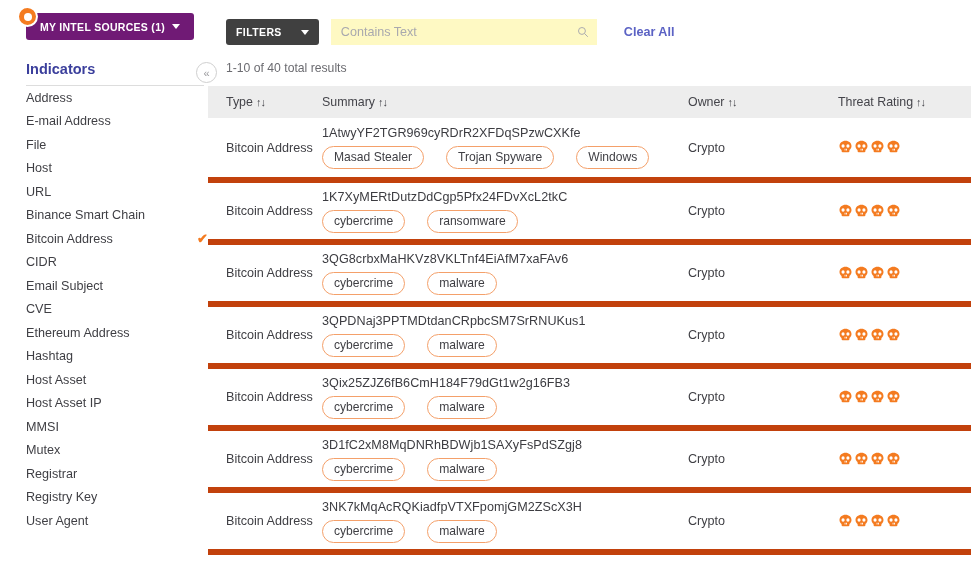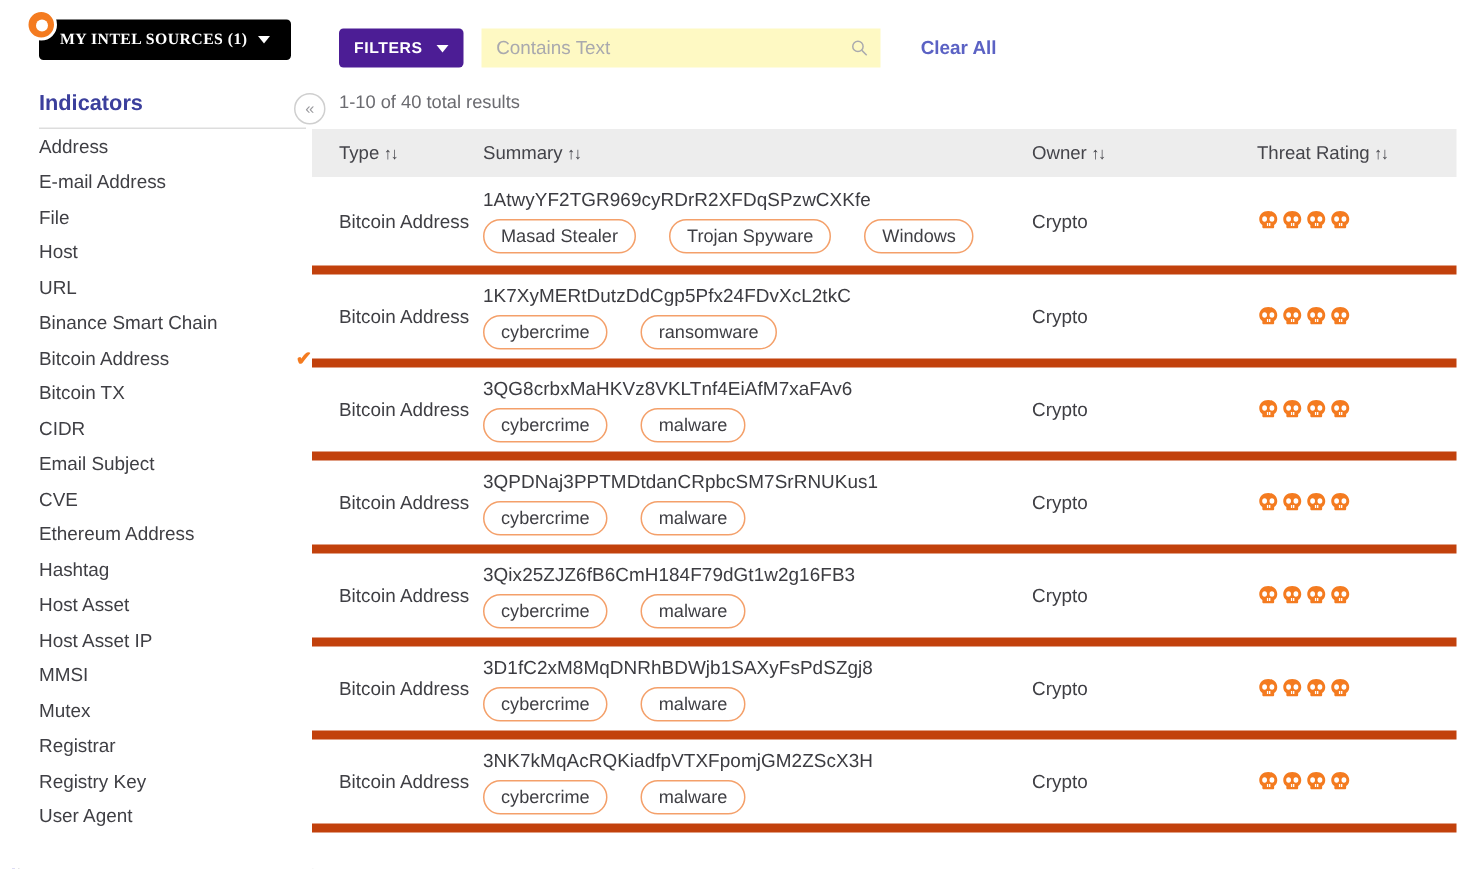--- a/index.html
+++ b/index.html
@@ -25,24 +25,24 @@
   .sidebar {
     position: relative;
     width: 208px; height: 579px;
     background: #ffffff;
     padding-left: 13px;
     flex: 0 0 208px;
   }
   .intel-btn-wrap { position: relative; margin: 13px 0 0 13px; }
   .intel-btn {
     width: 168px; height: 27px;
-    background: #000000;
+    background: #701a75;
     border: none; border-radius: 3px;
     color: #ffffff;
-    font-family: Liberation Serif, serif;
+    font-family: Liberation Sans, sans-serif;
     font-size: 10.5px; font-weight: bold;
     letter-spacing: 0.3px;
     display: flex; align-items: center; justify-content: center;
     cursor: pointer;
   }
   .intel-btn .caret {
     margin-left: 7px; width: 0; height: 0;
     border-left: 4.5px solid transparent;
     border-right: 4.5px solid transparent;
     border-top: 5px solid #ffffff;
@@ -84,23 +84,23 @@
     display: flex; align-items: center; justify-content: center;
     cursor: pointer; z-index: 4;
   }
 
   
   .main { position: relative; flex: 1; height: 579px; background: #ffffff; }
 
   .toolbar { display: flex; align-items: center; padding: 19px 0 0 18px; }
   .filters-btn {
     height: 26px; min-width: 76px;
-    background: #4c1d95; border: none; border-radius: 3px;
+    background: #404040; border: none; border-radius: 3px;
     color: #ffffff; font-size: 10.5px; font-weight: bold; letter-spacing: 0.4px;
-    display: flex; align-items: center; justify-content: center; gap: 9px;
+    display: flex; align-items: center; justify-content: center; gap: 19px;
     padding: 0 10px; cursor: pointer;
   }
   .filters-btn .caret {
     width: 0; height: 0;
     border-left: 4.5px solid transparent;
     border-right: 4.5px solid transparent;
     border-top: 5px solid #ffffff;
   }
   .search-box {
     position: relative; margin-left: 12px;
@@ -207,23 +207,20 @@
         </li>
         <li>
           <span>URL</span>
         </li>
         <li>
           <span>Binance Smart Chain</span>
         </li>
         <li>
           <span>Bitcoin Address</span>
           <span class="sb-check">✔</span>
-        </li>
-        <li>
-          <span>Bitcoin TX</span>
         </li>
         <li>
           <span>CIDR</span>
         </li>
         <li>
           <span>Email Subject</span>
         </li>
         <li>
           <span>CVE</span>
         </li>

